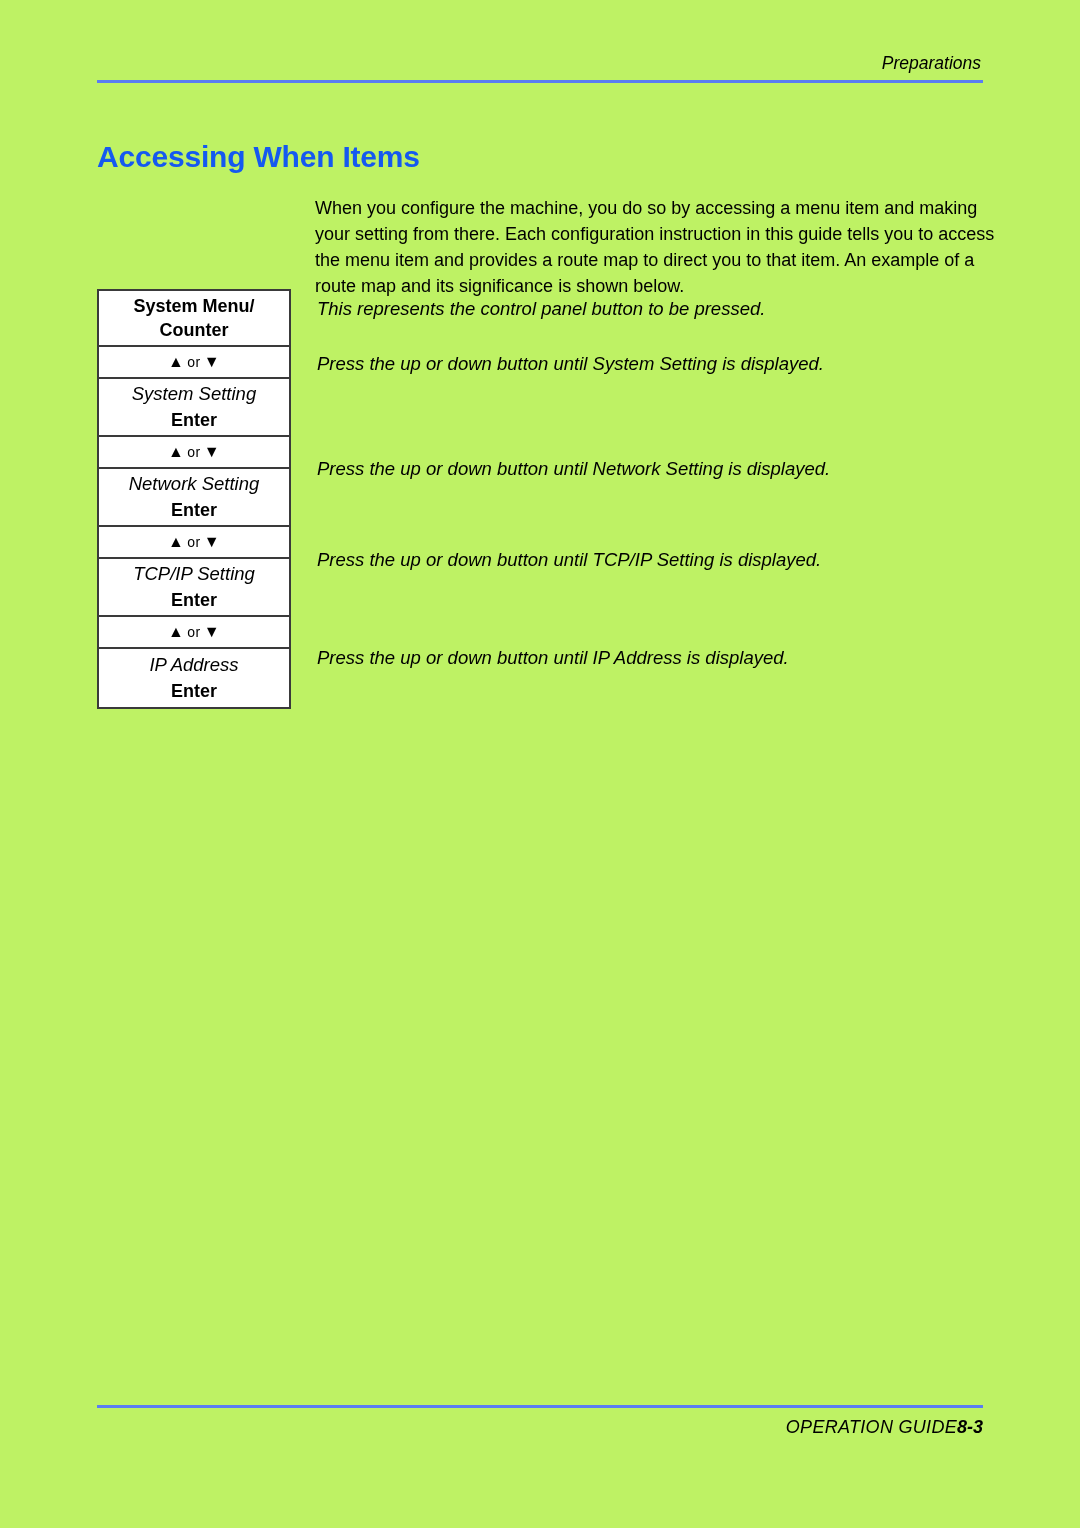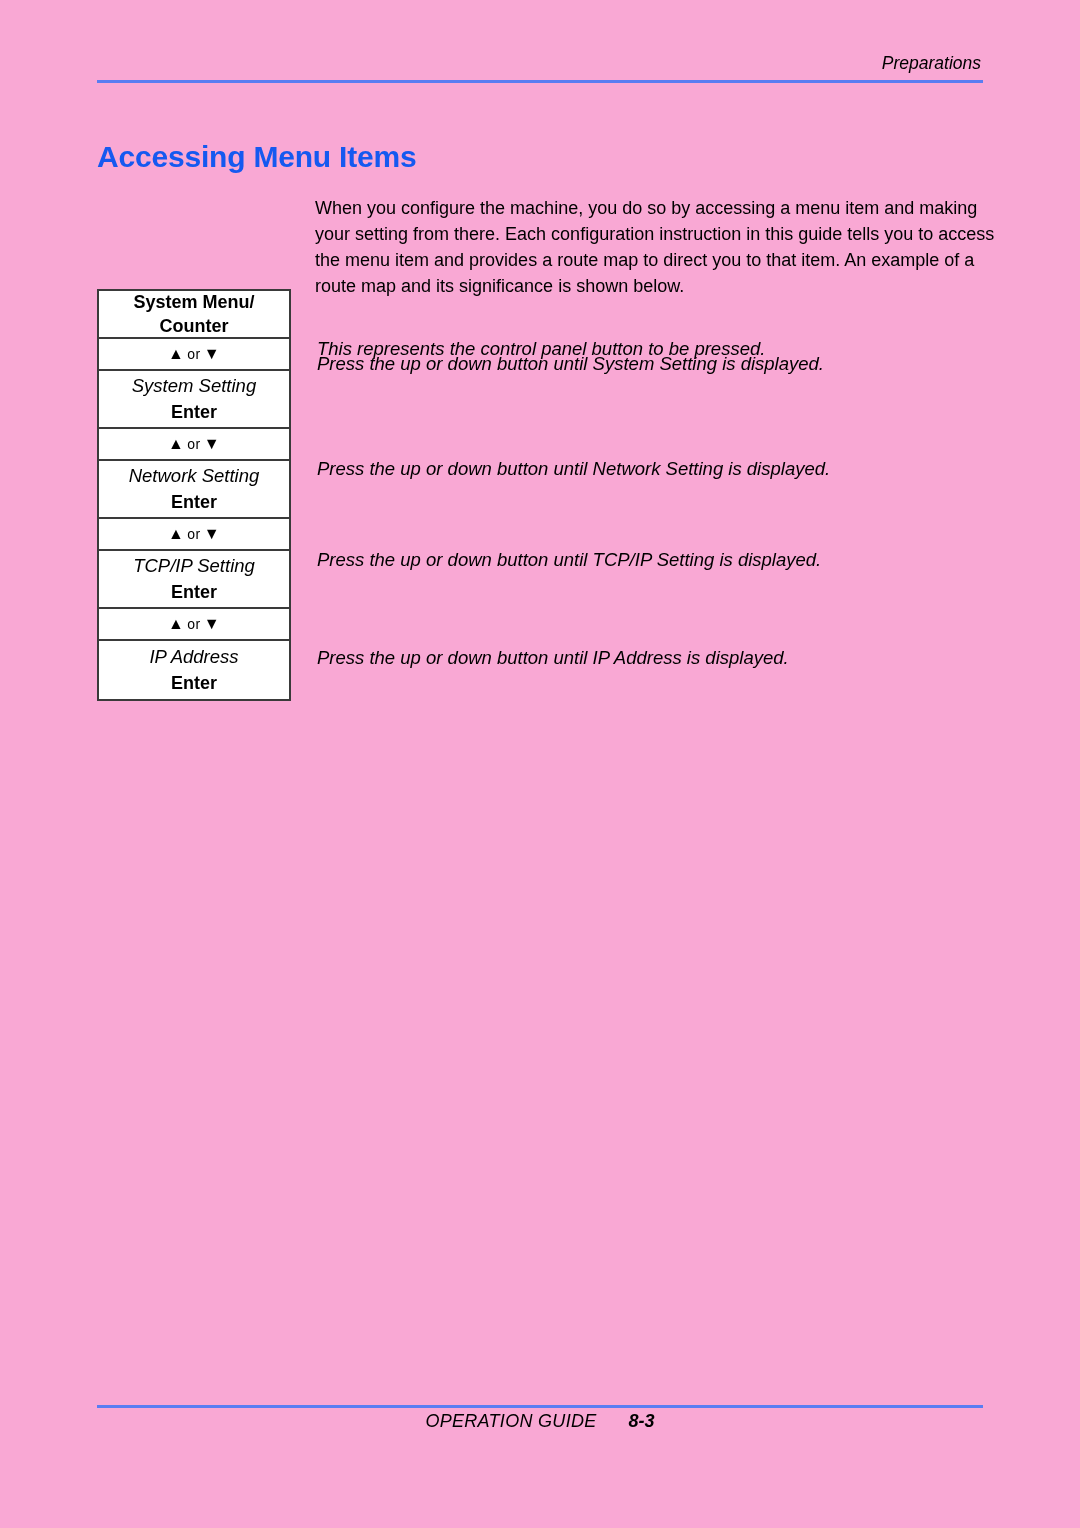--- a/index.html
+++ b/index.html
@@ -9,21 +9,21 @@
   }
   body {
     font-family: "Liberation Sans", sans-serif;
     color: #000000;
   }
 
   .page {
     position: relative;
     width: 1080px;
     height: 1528px;
-    background: #f9a8d4;
+    background: #bef264;
     overflow: hidden;
   }
 
   
   .page-header {
     position: absolute;
     left: 97px;
     top: 52px;
     width: 886px;
   }
@@ -92,21 +92,21 @@
     box-sizing: border-box;
     text-align: center;
     padding: 0;
   }
   .route-row:last-child {
     border-bottom: none;
   }
 
   
   .cell-button {
-    height: 48px;
+    height: 56px;
     display: flex;
     flex-direction: column;
     align-items: center;
     justify-content: center;
   }
   .cell-button .line {
     font-weight: bold;
     font-size: 18px;
     line-height: 24px;
   }
@@ -173,24 +173,23 @@
     top: 1405px;
     width: 886px;
   }
   .footer-rule {
     height: 3px;
     background: #5a7df2;
     width: 100%;
   }
   .footer-row {
     display: flex;
-    justify-content: center;
+    justify-content: flex-end;
     align-items: baseline;
-    margin-top: 3px;
-    gap: 32px;
+    margin-top: 9px;
   }
   .footer-left {
     font-style: italic;
     font-size: 18px;
     letter-spacing: 0.3px;
   }
   .footer-right {
     font-style: italic;
     font-size: 18px;
     font-weight: bold;
@@ -199,21 +198,21 @@
 </head>
 <body>
 
 <div class="page">
 
   <div class="page-header">
     <span class="header-label">Preparations</span>
     <div class="header-rule"></div>
   </div>
 
-  <h1 class="page-title">Accessing Menu Items</h1>
+  <h1 class="page-title">Accessing When Items</h1>
 
   <p class="intro">When you configure the machine, you do so by accessing a menu item and making your setting from there. Each configuration instruction in this guide tells you to access the menu item and provides a route map to direct you to that item. An example of a route map and its significance is shown below.</p>
 
   <div class="routemap">
     <div class="routemap-inner">
 
       <div class="route-table">
 
         <div class="route-row cell-button">
           <span class="line">System Menu/</span>
@@ -252,21 +251,21 @@
         </div>
 
         <div class="route-row cell-menu">
           <span class="menu-name">IP Address</span>
           <span class="menu-key">Enter</span>
         </div>
 
       </div>
 
       <div class="descriptions">
-        <span class="desc" style="top:8px;margin-top:40px;">This represents the control panel button to be pressed.</span>
+        <span class="desc" style="top:8px;">This represents the control panel button to be pressed.</span>
         <span class="desc" style="top:63px;">Press the up or down button until System Setting is displayed.</span>
         <span class="desc" style="top:168px;">Press the up or down button until Network Setting is displayed.</span>
         <span class="desc" style="top:259px;font-style:italic;">Press the up or down button until TCP/IP Setting is displayed.</span>
         <span class="desc" style="top:357px;">Press the up or down button until IP Address is displayed.</span>
       </div>
 
     </div>
   </div>
 
   <div class="page-footer">

